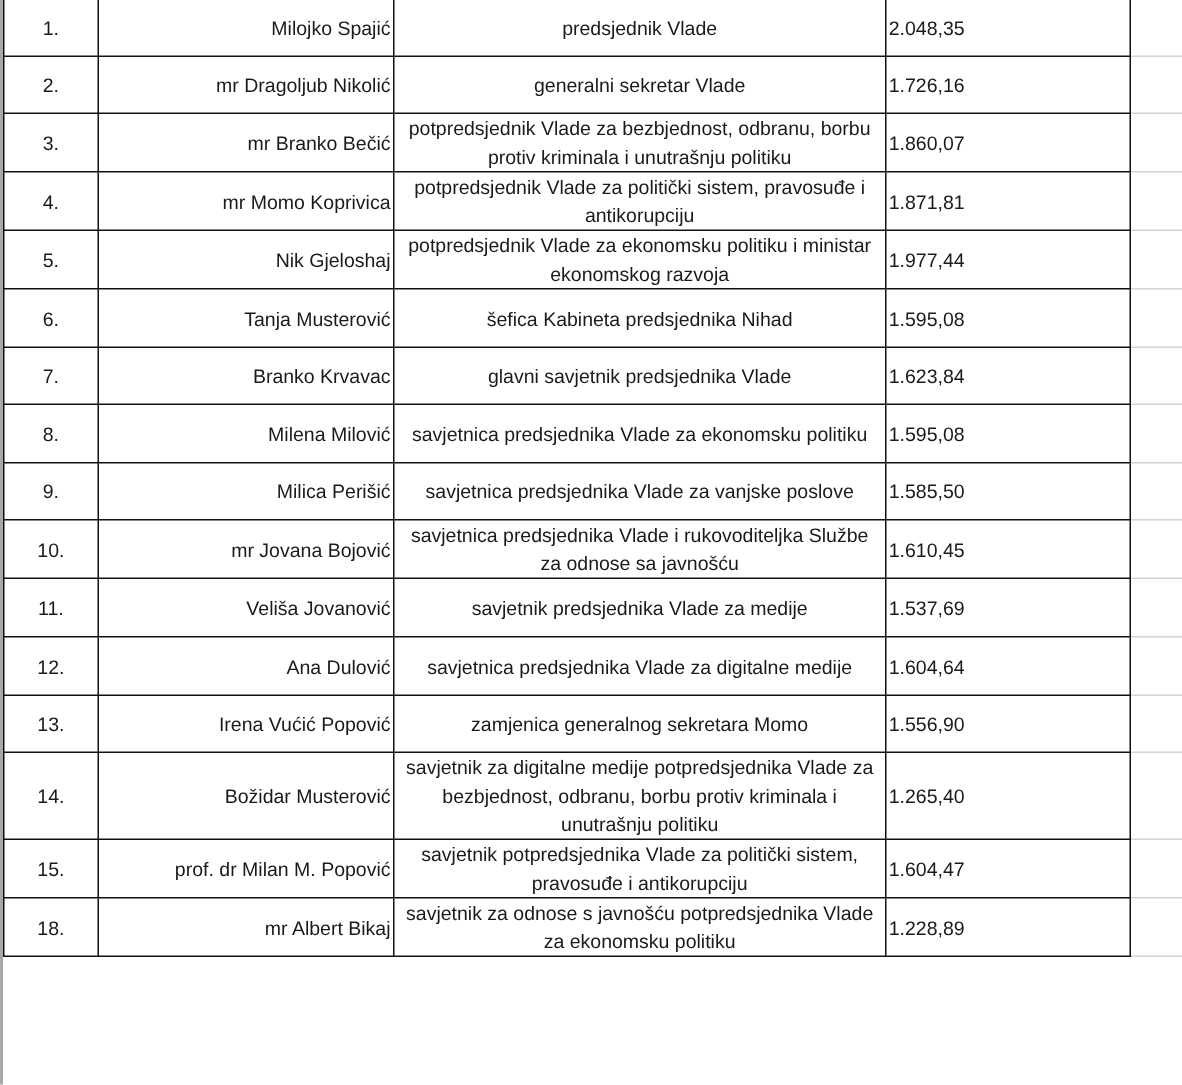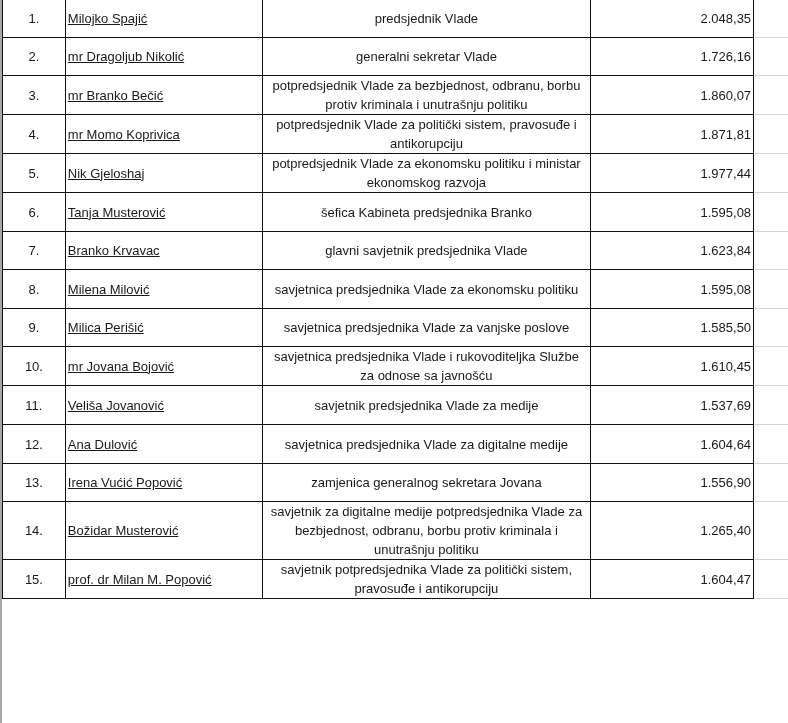--- a/index.html
+++ b/index.html
@@ -3,23 +3,23 @@
   <meta charset="utf-8">
   <style>
     html, body { margin: 0; padding: 0; background: #ffffff; }
     body { width: 788px; height: 723px; overflow: hidden; position: relative;
            font-family: "Liberation Sans", "DejaVu Sans", sans-serif; font-size: 13px; color: #1a1a1a; }
     .leftedge { position: absolute; left: 0; top: 0; width: 2px; height: 723px; background: #a8a8a8; }
     .sheet { position: absolute; left: 2px; top: -1px; }
     table { border-collapse: collapse; table-layout: fixed; }
     td { border: 1.5px solid #111; padding: 0 2px; vertical-align: middle; line-height: 19px; }
     td.num { width: 58px; text-align: center; }
-    td.name { width: 193px; text-align: left; text-decoration: underline; }
+    td.name { width: 193px; text-align: right; }
     td.pos { width: 323px; text-align: center; }
-    td.sal { width: 159px; text-align: right; }
+    td.sal { width: 159px; text-align: left; }
     td.ext { width: 30px; border: none; border-bottom: 1px solid #d4d4d4; border-left: 1.5px solid #111; }
     tr.h1 td { height: 37px; }
     tr.h2 td { height: 38px; }
     tr.h3 td { height: 57px; }
   </style>
 </head>
 <body>
 
 <div class="leftedge"></div>
 
@@ -57,21 +57,21 @@
         <tr class="h2">
           <td class="num">5.</td>
           <td class="name">Nik Gjeloshaj</td>
           <td class="pos">potpredsjednik Vlade za ekonomsku politiku i ministar ekonomskog razvoja</td>
           <td class="sal">1.977,44</td>
           <td class="ext"></td>
         </tr>
         <tr class="h2">
           <td class="num">6.</td>
           <td class="name">Tanja Musterović</td>
-          <td class="pos">šefica Kabineta predsjednika Branko</td>
+          <td class="pos">šefica Kabineta predsjednika Nihad</td>
           <td class="sal">1.595,08</td>
           <td class="ext"></td>
         </tr>
         <tr class="h1">
           <td class="num">7.</td>
           <td class="name">Branko Krvavac</td>
           <td class="pos">glavni savjetnik predsjednika Vlade</td>
           <td class="sal">1.623,84</td>
           <td class="ext"></td>
         </tr>
@@ -106,33 +106,40 @@
         <tr class="h2">
           <td class="num">12.</td>
           <td class="name">Ana Dulović</td>
           <td class="pos">savjetnica predsjednika Vlade za digitalne medije</td>
           <td class="sal">1.604,64</td>
           <td class="ext"></td>
         </tr>
         <tr class="h1">
           <td class="num">13.</td>
           <td class="name">Irena Vućić Popović</td>
-          <td class="pos">zamjenica generalnog sekretara Jovana</td>
+          <td class="pos">zamjenica generalnog sekretara Momo</td>
           <td class="sal">1.556,90</td>
           <td class="ext"></td>
         </tr>
         <tr class="h3">
           <td class="num">14.</td>
           <td class="name">Božidar Musterović</td>
           <td class="pos">savjetnik za digitalne medije potpredsjednika Vlade za bezbjednost, odbranu, borbu protiv kriminala i unutrašnju politiku</td>
           <td class="sal">1.265,40</td>
           <td class="ext"></td>
         </tr>
         <tr class="h2">
           <td class="num">15.</td>
           <td class="name">prof. dr  Milan M. Popović</td>
           <td class="pos">savjetnik potpredsjednika Vlade za politički sistem, pravosuđe i antikorupciju</td>
           <td class="sal">1.604,47</td>
           <td class="ext"></td>
         </tr>
+        <tr class="h2">
+          <td class="num">18.</td>
+          <td class="name">mr Albert Bikaj</td>
+          <td class="pos">savjetnik za odnose s javnošću potpredsjednika Vlade za ekonomsku politiku</td>
+          <td class="sal">1.228,89</td>
+          <td class="ext"></td>
+        </tr>
       </tbody>
   </table>
 </div>
 
 </body></html>

